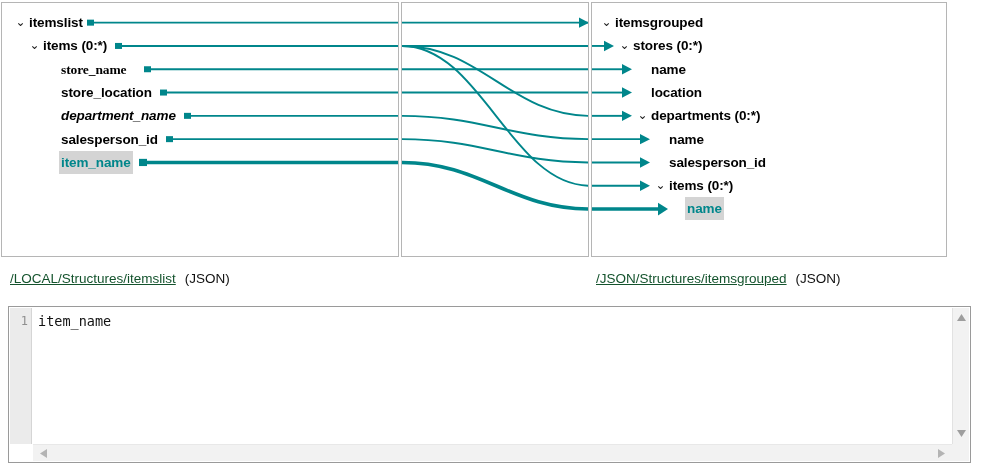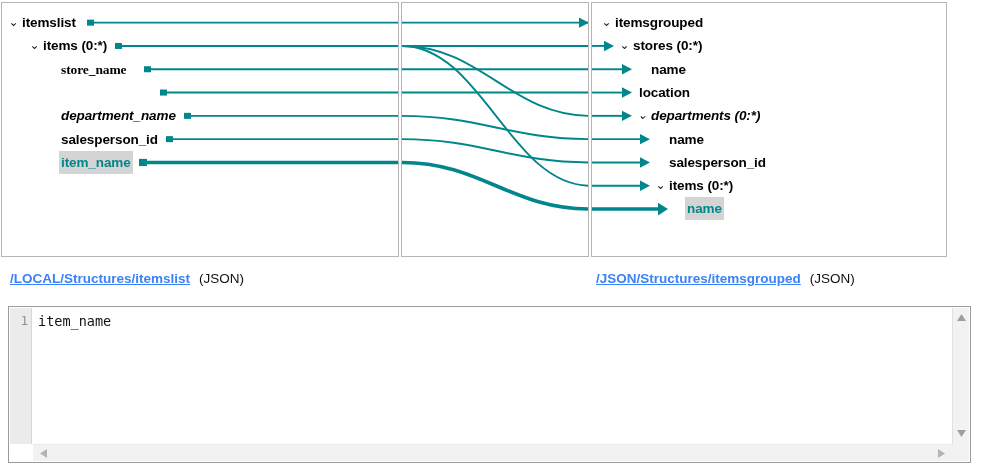--- a/index.html
+++ b/index.html
@@ -32,21 +32,21 @@
     font-size:12px;text-align:center;vertical-align:1px;
   }
   .lbl{display:inline-block;padding:0 2px;}
   .lbl.sel{background:#d4d4d4;color:#00868b;}
 
   
   .ovl{position:absolute;left:0;top:0;pointer-events:none;}
 
   
   .pathline{position:absolute;font-size:13.5px;white-space:nowrap;}
-  .pathlink{color:#3b82f6;text-decoration:underline;font-weight:bold;}
+  .pathlink{color:#14532d;text-decoration:underline;}
   .pathtype{color:#111;margin-left:9px;}
 
   
   #editor-frame{
     position:absolute;left:8px;top:306px;width:963px;height:157px;
     border:1px solid #9a9a9a;background:#fff;box-sizing:border-box;
   }
   #gutter{
     position:absolute;left:1px;top:1px;width:22px;bottom:18px;
     background:#ebebeb;border-right:1px solid #d5d5d5;box-sizing:border-box;
@@ -83,30 +83,30 @@
   .tri{display:block;}
 </style>
 </head>
 <body>
 
 <div id="mapping-area">
 
   <div id="left-panel" class="tree-panel">
     <div id="left-rows">
         <div class="tree-row" style="top: 8px;">
-          <div class="node" style="left: 5px;"><span class="chev">⌄</span><span class="lbl">itemslist</span></div>
+          <div class="node" style="left: 12px;"><span class="chev">⌄</span><span class="lbl">itemslist</span></div>
         </div>
         <div class="tree-row" style="top: 31.3px;">
           <div class="node" style="left: 26px;"><span class="chev">⌄</span><span class="lbl">items (0:*)</span></div>
         </div>
         <div class="tree-row" style="top: 54.6px;">
           <div class="node" style="left: 44px; font-family: Liberation Serif, serif;"><span class="chev">&nbsp;</span><span class="lbl">store_name</span></div>
         </div>
         <div class="tree-row" style="top: 77.9px;">
-          <div class="node" style="left: 44px;"><span class="chev">&nbsp;</span></div>
+          <div class="node" style="left: 44px;"><span class="chev">&nbsp;</span><span class="lbl">store_location</span></div>
         </div>
         <div class="tree-row" style="top: 101.2px; font-style: italic;">
           <div class="node" style="left: 44px;"><span class="chev">&nbsp;</span><span class="lbl">department_name</span></div>
         </div>
         <div class="tree-row" style="top: 124.5px;">
           <div class="node" style="left: 44px;"><span class="chev">&nbsp;</span><span class="lbl">salesperson_id</span></div>
         </div>
         <div class="tree-row" style="top: 147.8px;">
           <div class="node" style="left: 44px;"><span class="chev">&nbsp;</span><span class="lbl sel">item_name</span></div>
         </div>
@@ -149,23 +149,23 @@
         <div class="tree-row" style="top: 8px;">
           <div class="node" style="left: 8px;"><span class="chev">⌄</span><span class="lbl">itemsgrouped</span></div>
         </div>
         <div class="tree-row" style="top: 31.3px; text-decoration: underline;">
           <div class="node" style="left: 26px;"><span class="chev">⌄</span><span class="lbl">stores (0:*)</span></div>
         </div>
         <div class="tree-row" style="top: 54.6px;">
           <div class="node" style="left: 44px;"><span class="chev">&nbsp;</span><span class="lbl">name</span></div>
         </div>
         <div class="tree-row" style="top: 77.9px;">
-          <div class="node" style="left: 32px; text-align: right;"><span class="chev">&nbsp;</span><span class="lbl">location</span></div>
-        </div>
-        <div class="tree-row" style="top: 101.2px; font-style: italic;">
+          <div class="node" style="left: 44px; text-align: right;"><span class="chev">&nbsp;</span><span class="lbl">location</span></div>
+        </div>
+        <div class="tree-row" style="top: 101.2px;">
           <div class="node" style="left: 44px;"><span class="chev">⌄</span><span class="lbl">departments (0:*)</span></div>
         </div>
         <div class="tree-row" style="top: 124.5px;">
           <div class="node" style="left: 62px;"><span class="chev">&nbsp;</span><span class="lbl">name</span></div>
         </div>
         <div class="tree-row" style="top: 147.8px;">
           <div class="node" style="left: 62px;"><span class="chev">&nbsp;</span><span class="lbl">salesperson_id</span></div>
         </div>
         <div class="tree-row" style="top: 171.1px;">
           <div class="node" style="left: 62px;"><span class="chev">⌄</span><span class="lbl">items (0:*)</span></div>

